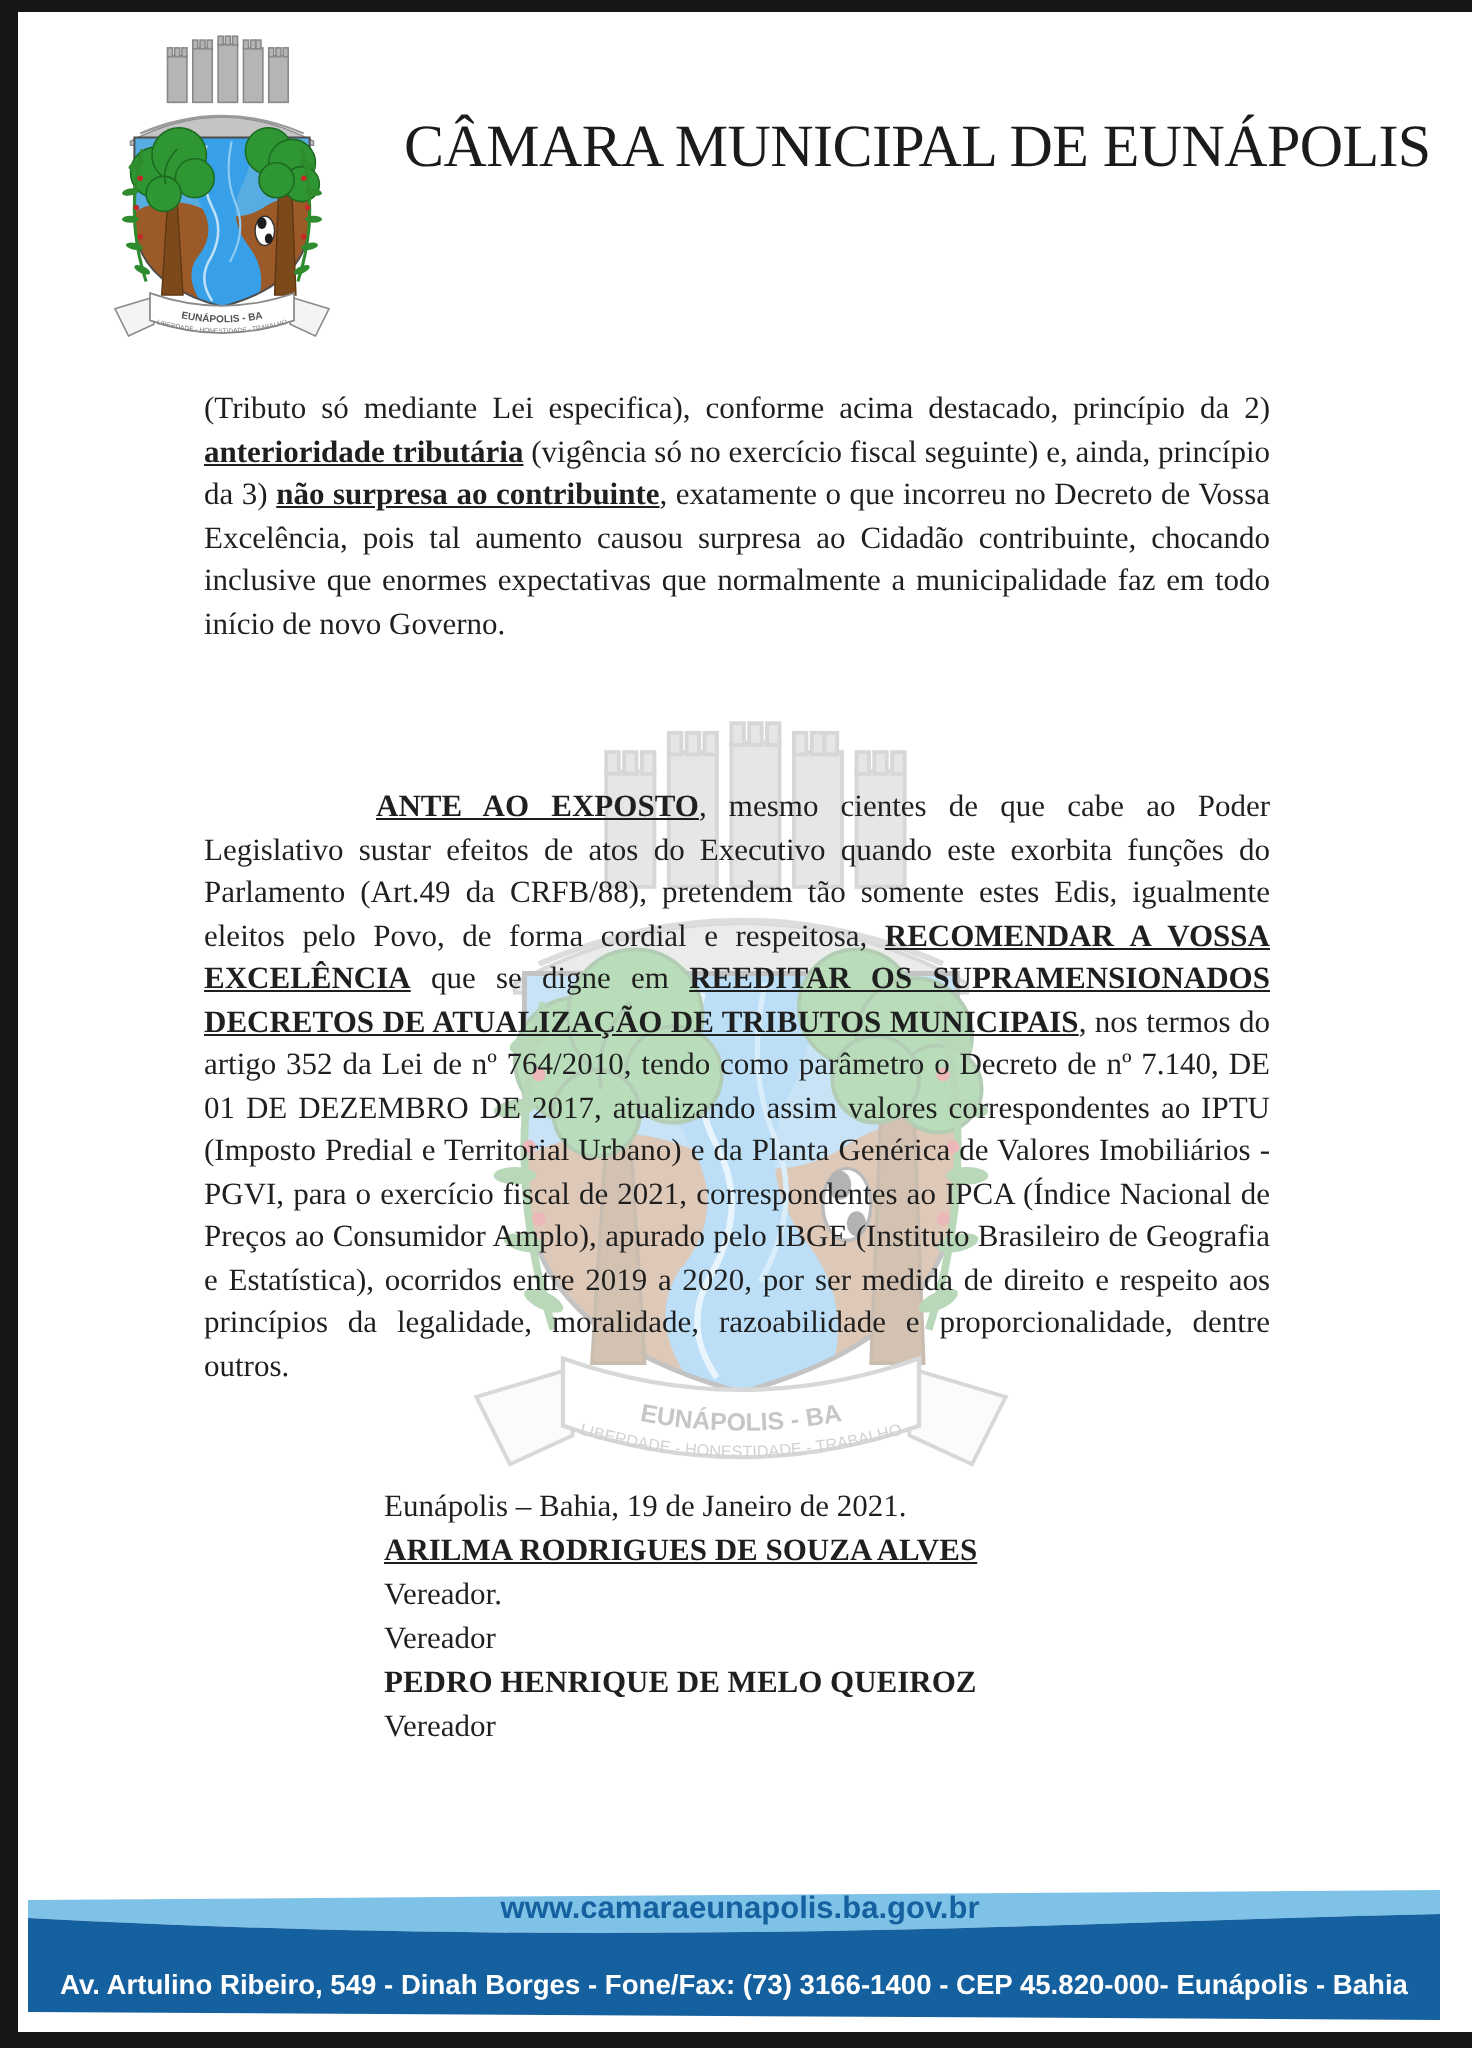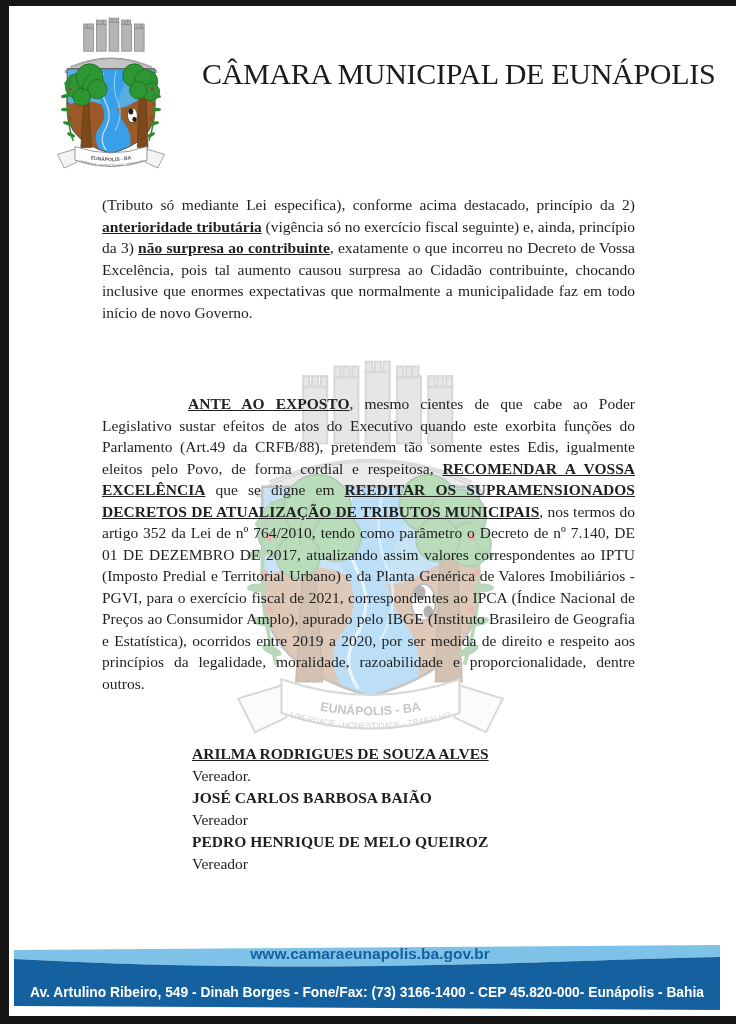--- a/index.html
+++ b/index.html
@@ -192,23 +192,23 @@
   <div class="page-title">CÂMARA MUNICIPAL DE EUNÁPOLIS</div>
 
   <svg class="watermark" viewBox="0 0 150 165" xmlns="http://www.w3.org/2000/svg" xmlns:xlink="http://www.w3.org/1999/xlink">
     <use href="#emblem" xlink:href="#emblem"></use>
   </svg>
 
   <div class="body-text para-1"><span>(Tributo só mediante Lei especifica), conforme acima destacado, princípio da 2) </span><span class="b u">anterioridade tributária</span><span> (vigência só no exercício fiscal seguinte) e, ainda, princípio da 3) </span><span class="b u">não surpresa ao contribuinte</span><span>, exatamente o que incorreu no Decreto de Vossa Excelência, pois tal aumento causou surpresa ao Cidadão contribuinte, chocando inclusive que enormes expectativas que normalmente a municipalidade faz em todo início de novo Governo.</span></div>
   <div class="body-text para-2"><span class="b u">ANTE AO EXPOSTO</span><span>, mesmo cientes de que cabe ao Poder Legislativo sustar efeitos de atos do Executivo quando este exorbita funções do Parlamento (Art.49 da CRFB/88), pretendem tão somente estes Edis, igualmente eleitos pelo Povo, de forma cordial e respeitosa, </span><span class="b u">RECOMENDAR A VOSSA EXCELÊNCIA</span><span> que se digne em </span><span class="b u">REEDITAR OS SUPRAMENSIONADOS DECRETOS DE ATUALIZAÇÃO DE TRIBUTOS MUNICIPAIS</span><span>, nos termos do artigo 352 da Lei de nº 764/2010, tendo como parâmetro o Decreto de nº 7.140, DE 01 DE DEZEMBRO DE 2017, atualizando assim valores correspondentes ao IPTU (Imposto Predial e Territorial Urbano) e da Planta Genérica de Valores Imobiliários - PGVI, para o exercício fiscal de 2021, correspondentes ao IPCA (Índice Nacional de Preços ao Consumidor Amplo), apurado pelo IBGE (Instituto Brasileiro de Geografia e Estatística), ocorridos entre 2019 a 2020, por ser medida de direito e respeito aos princípios da legalidade, moralidade, razoabilidade e proporcionalidade, dentre outros.</span></div>
 
   <div class="closing">
+      <div><span>Eunápolis – Bahia, 19 de Janeiro de 2021.</span></div>
       <div><span class="b u">ARILMA RODRIGUES DE SOUZA ALVES</span></div>
       <div><span>Vereador.</span></div>
-      <div><span class="b">JOSÉ CARLOS BARBOSA BAIÃO</span></div>
       <div><span>Vereador</span></div>
       <div><span class="b">PEDRO HENRIQUE DE MELO QUEIROZ</span></div>
       <div><span>Vereador</span></div>
     </div>
 
   <svg class="footer" viewBox="0 0 706 74" xmlns="http://www.w3.org/2000/svg">
     <path d="M0,13 L706,8 L706,20 C520,24 300,38 0,22 Z" fill="#7FC2E8"></path>
     <path d="M0,22 C300,38 520,24 706,20 L706,73 L0,69 Z" fill="#15619F"></path>
     <text x="356" y="22" text-anchor="middle" font-size="15.5" fill="#15619F">www.camaraeunapolis.ba.gov.br</text>
     <text x="353" y="60" text-anchor="middle" font-size="13.8" fill="#ffffff">Av. Artulino Ribeiro, 549 - Dinah Borges - Fone/Fax: (73) 3166-1400 - CEP 45.820-000- Eunápolis - Bahia</text>

